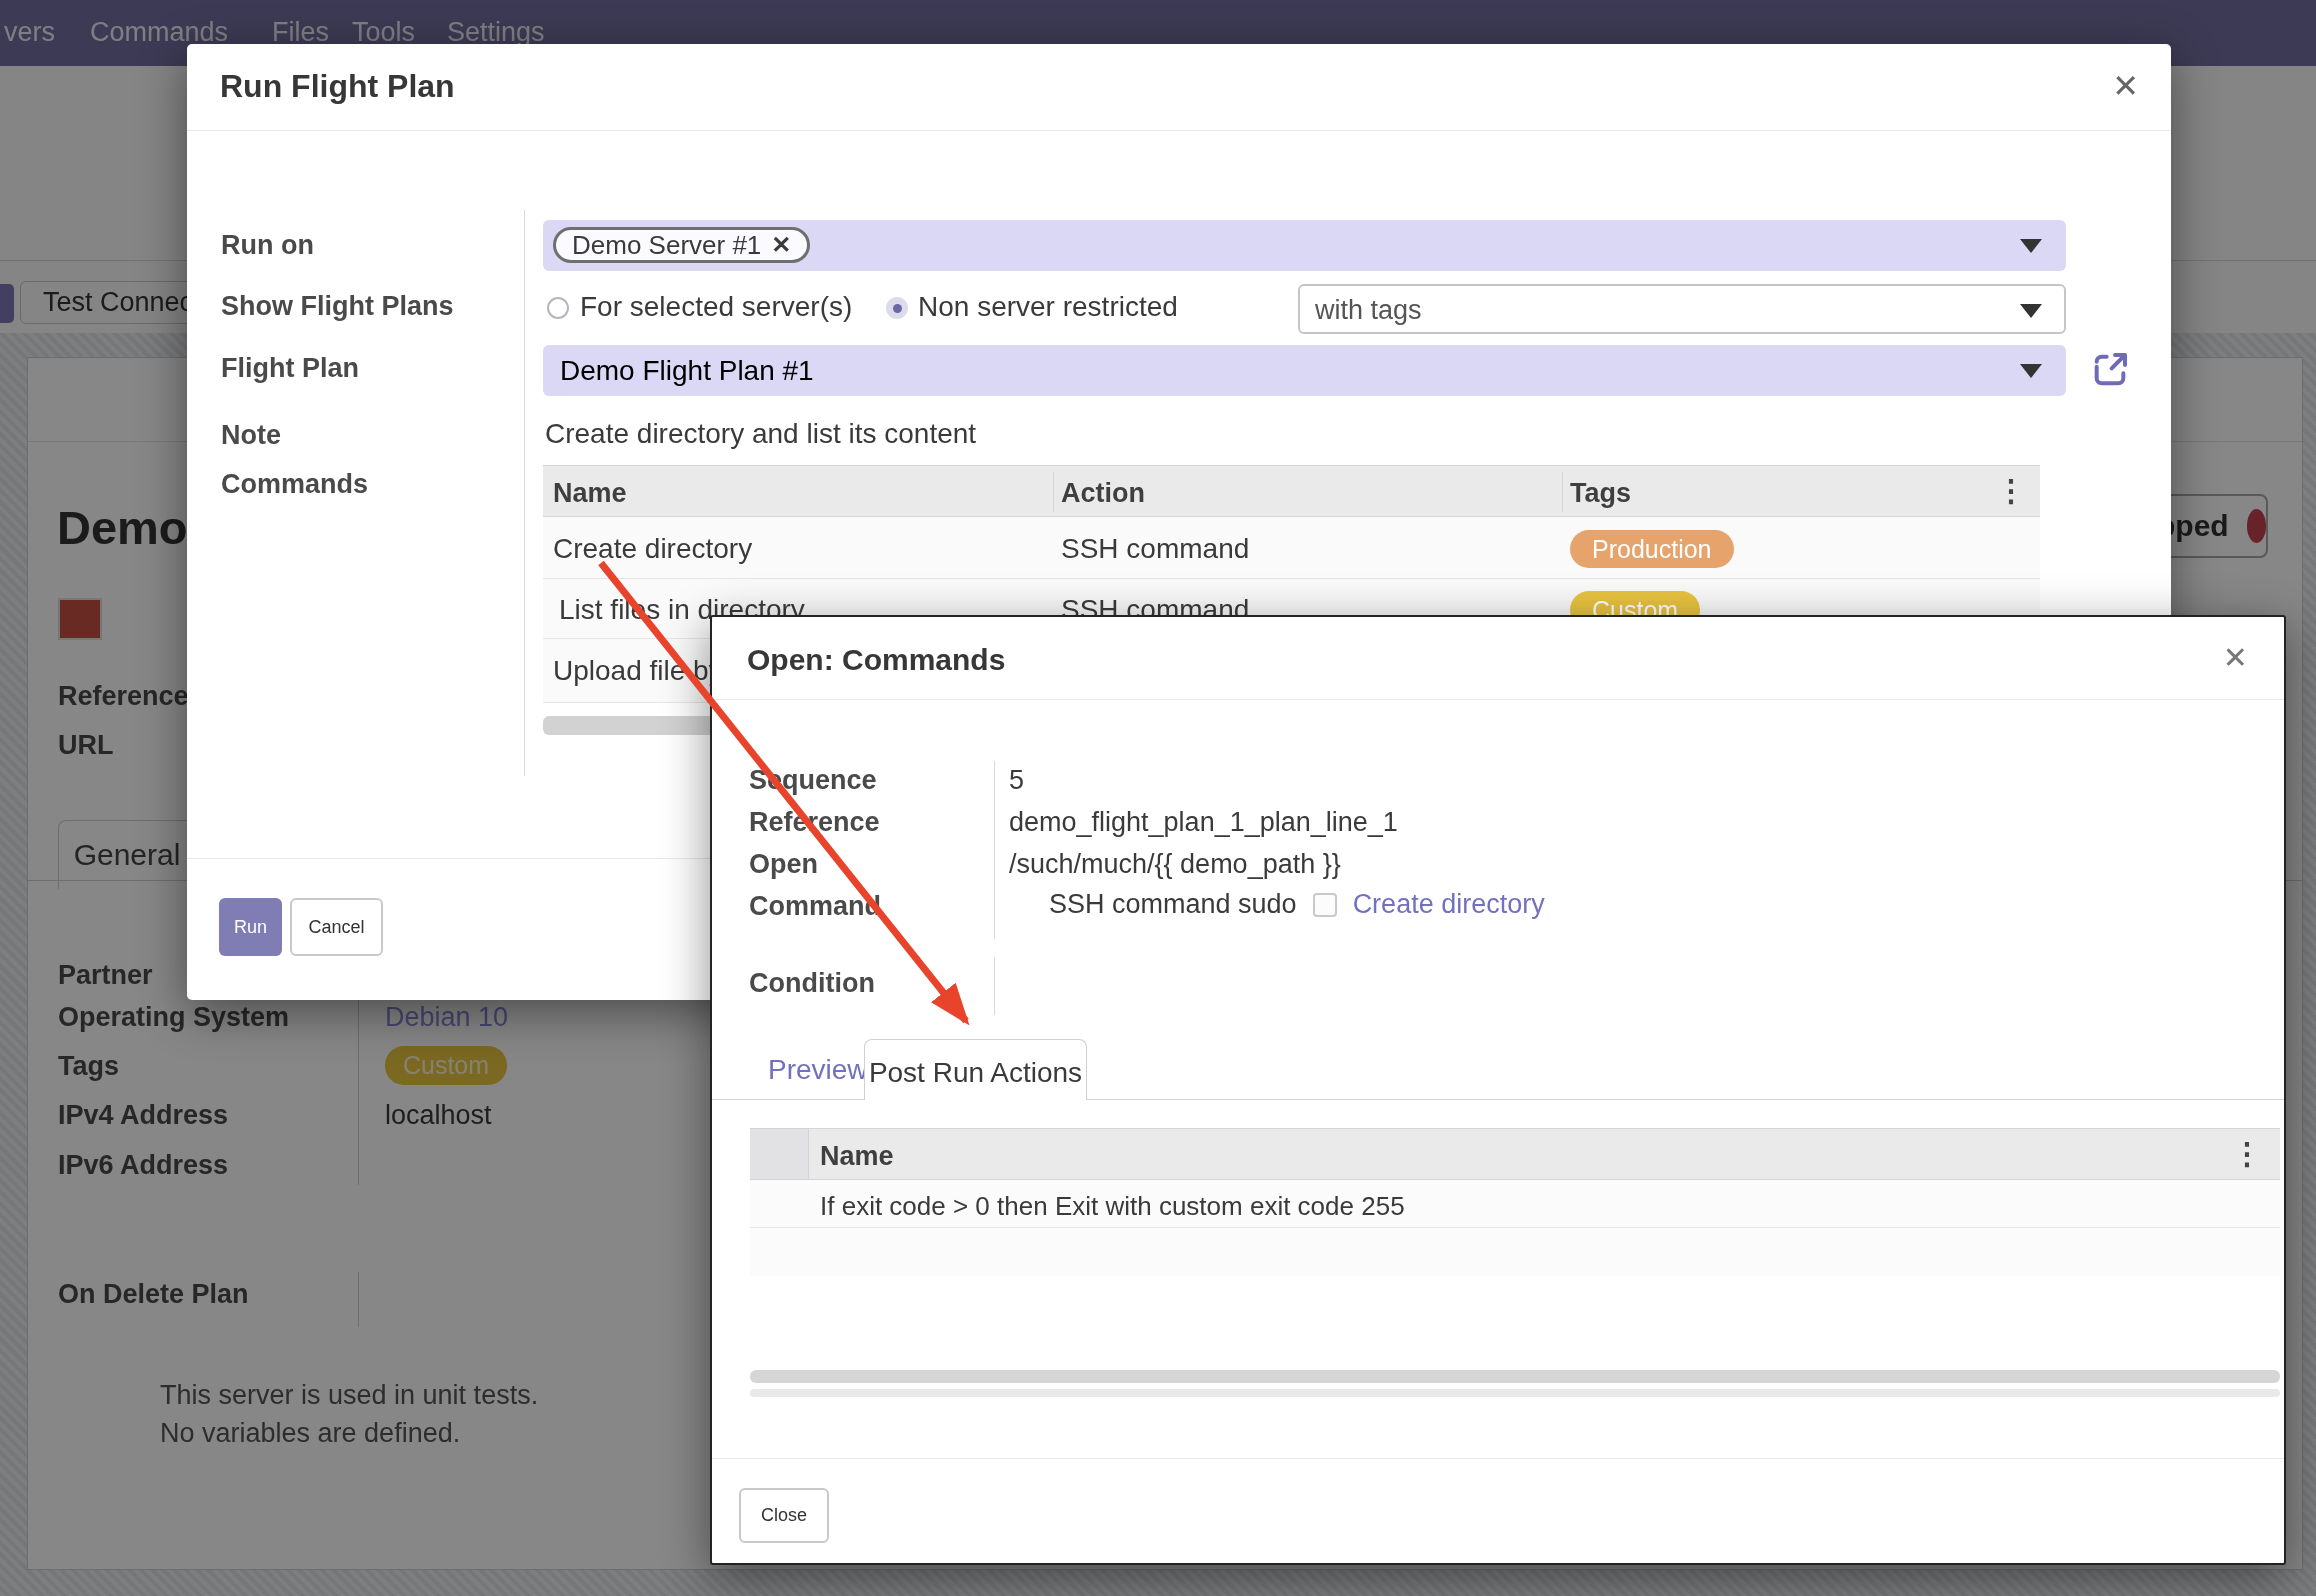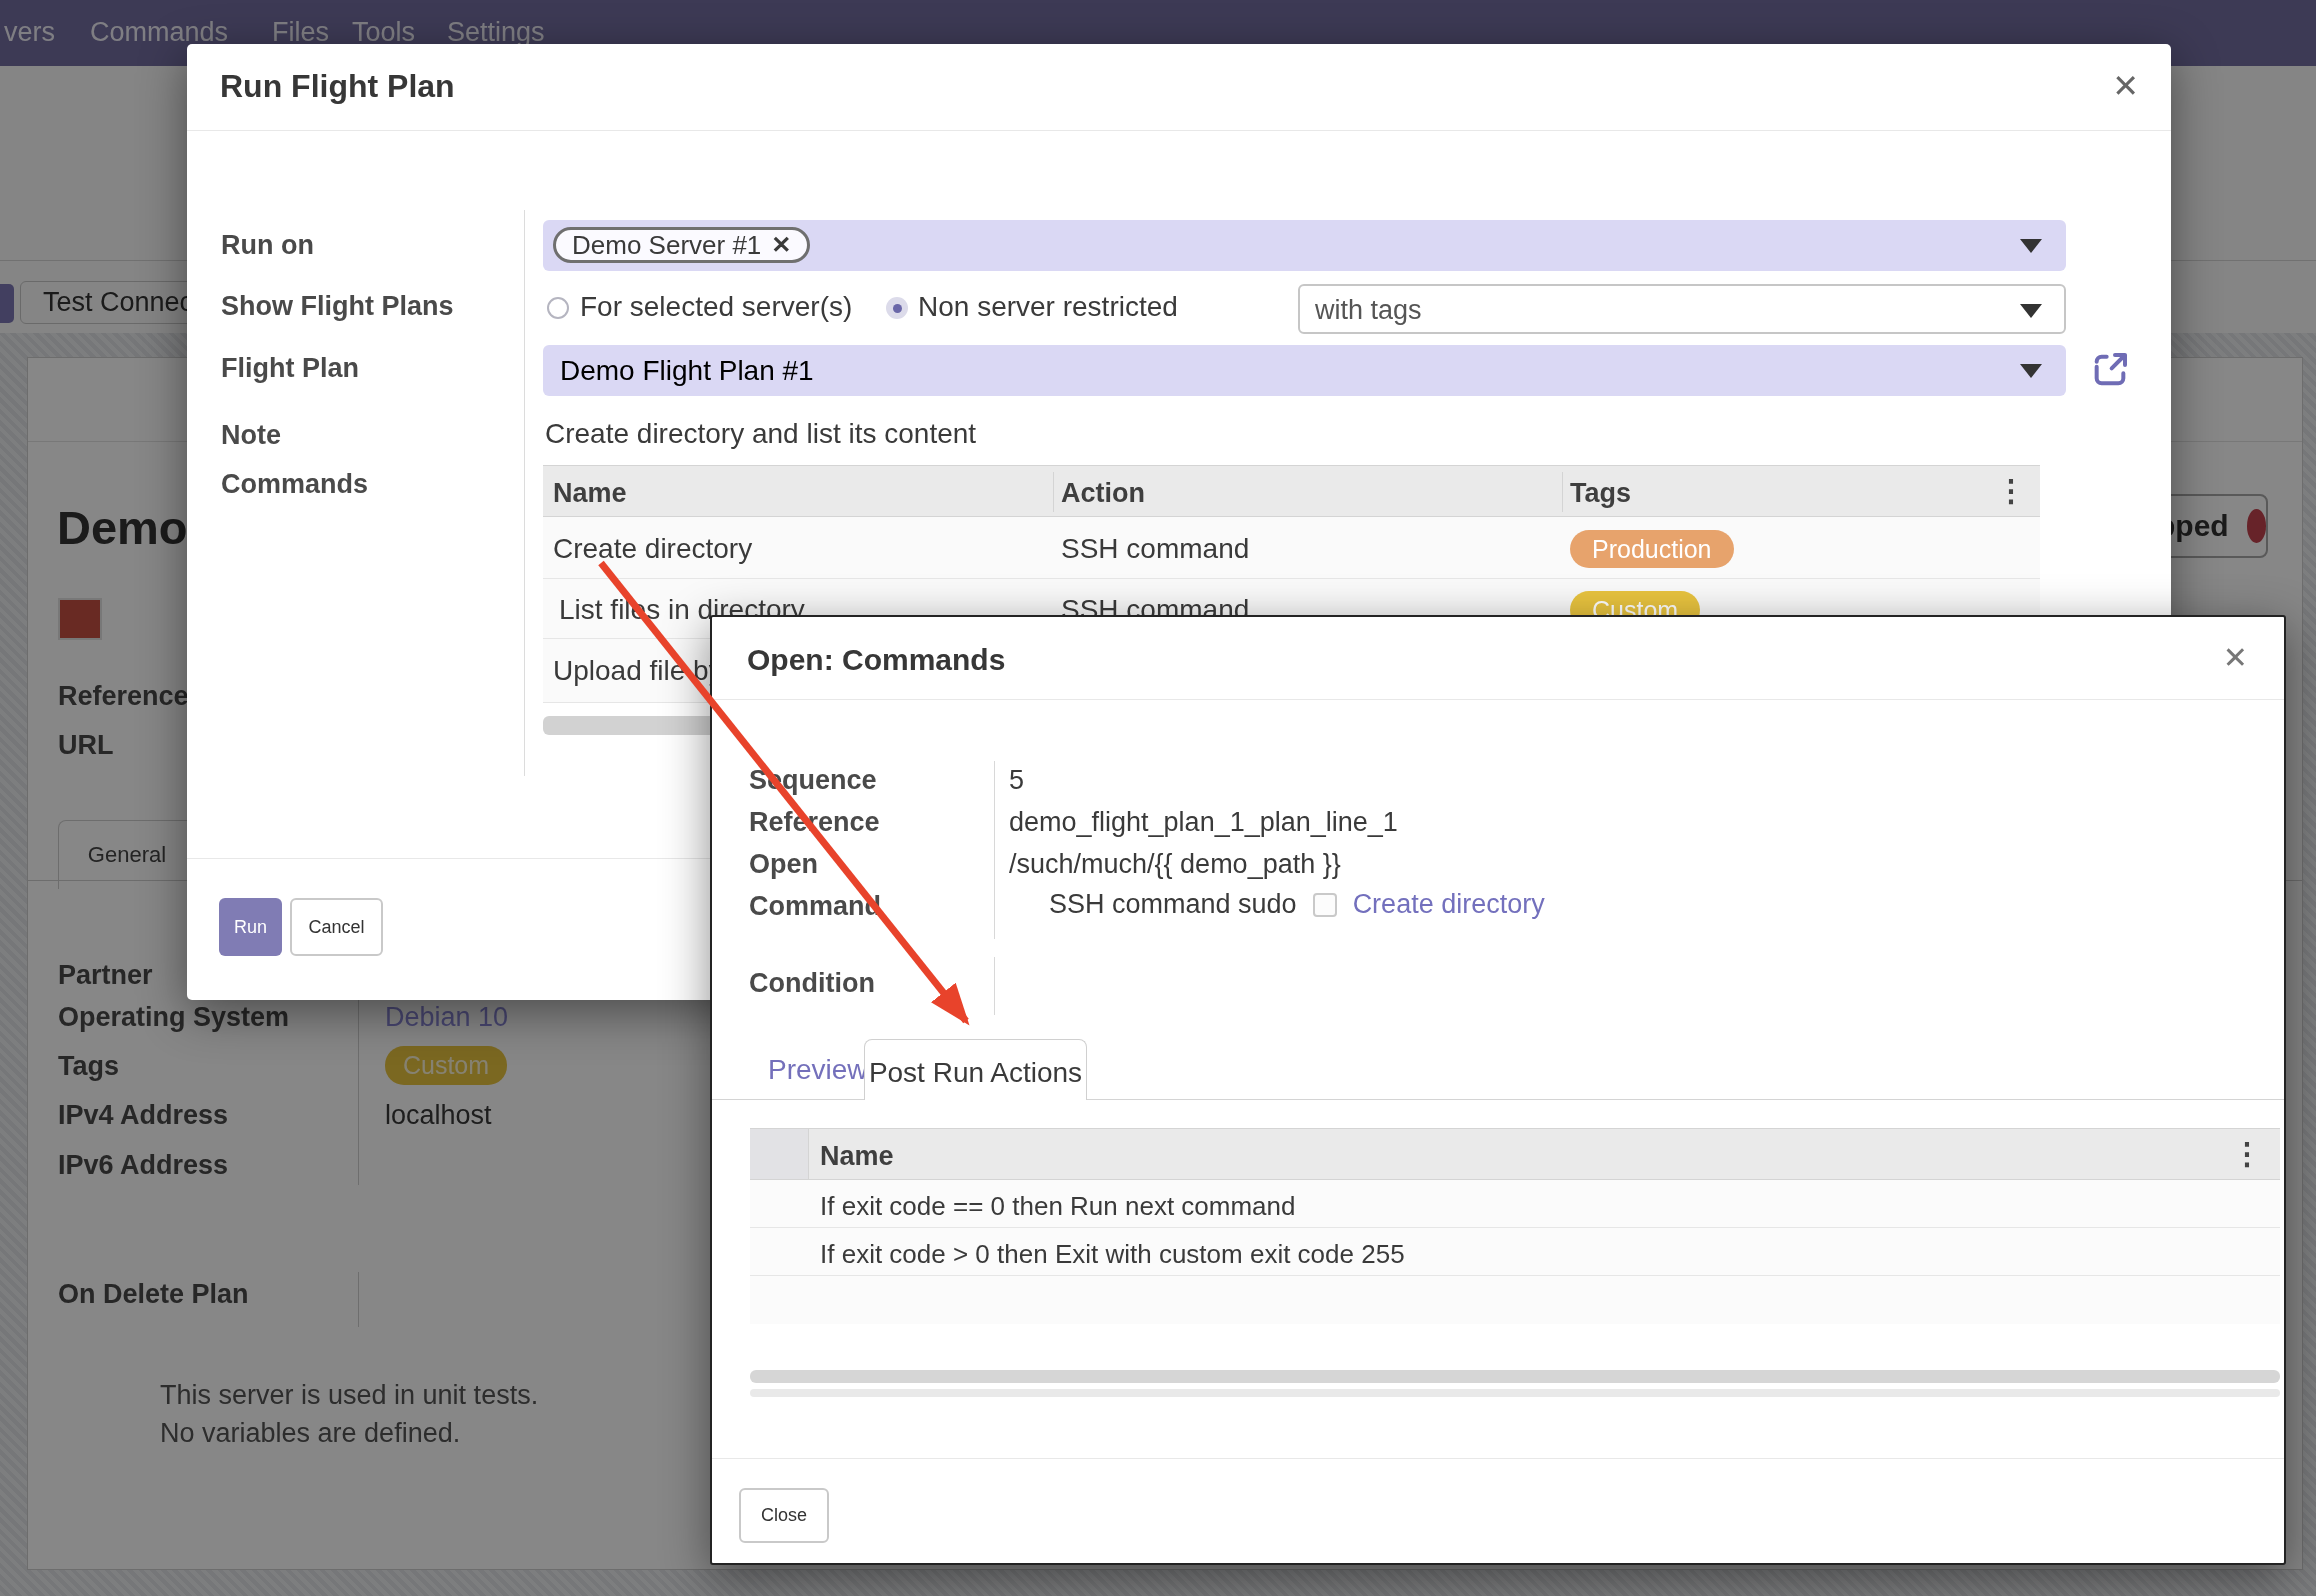--- a/index.html
+++ b/index.html
@@ -74,21 +74,21 @@
     <span style="font-size:30px;font-weight:700;color:#333;">pped</span>
     <span style="width:34px;height:34px;border-radius:50%;background:#c2424e;"></span>
   </div>
 
   <div class="abs" style="left:57px;top:500px;font-size:47px;font-weight:700;color:#333;">Demo</div>
   <div class="abs" style="left:58px;top:598px;width:40px;height:38px;background:#c75043;border:2px solid #e3e3e3;"></div>
 
   <div class="abs lbl" style="left:58px;top:681px;">Reference</div>
   <div class="abs lbl" style="left:58px;top:730px;">URL</div>
 
-  <div class="abs" style="left:58px;top:820px;width:138px;height:69px;border:1px solid #cfcfcf;border-bottom:none;border-radius:8px 8px 0 0;background:#fff;box-sizing:border-box;display:flex;align-items:center;justify-content:center;font-size:22px;color:#444;">General</div>
+  <div class="abs" style="left:58px;top:820px;width:138px;height:69px;border:1px solid #cfcfcf;border-bottom:none;border-radius:8px 8px 0 0;background:#fff;box-sizing:border-box;display:flex;align-items:center;justify-content:center;font-size:30px;color:#444;">General</div>
   <div class="abs hline" style="left:28px;top:880px;width:2274px;background:#cfcfcf;"></div>
 
   <div class="abs lbl" style="left:58px;top:960px;">Partner</div>
   <div class="abs lbl" style="left:58px;top:1002px;">Operating System</div>
   <div class="abs lbl" style="left:58px;top:1051px;">Tags</div>
   <div class="abs lbl" style="left:58px;top:1100px;">IPv4 Address</div>
   <div class="abs lbl" style="left:58px;top:1150px;">IPv6 Address</div>
   <div class="abs lbl" style="left:58px;top:1279px;">On Delete Plan</div>
   <div class="abs vline" style="left:358px;top:958px;height:227px;background:#d0d0d0;"></div>
   <div class="abs vline" style="left:358px;top:1272px;height:55px;background:#d0d0d0;"></div>
@@ -201,23 +201,20 @@
     <div class="abs" style="left:56px;top:437px;font-size:28px;color:#7470bb;">Preview</div>
     <div class="abs tab-active" style="left:152px;top:422px;width:223px;height:61px;">Post Run Actions</div>
 
     <div class="abs" style="left:38px;top:511px;width:1530px;">
       <div class="thead" style="position:relative;height:52px;">
         <div class="abs" style="left:0;top:0;width:58px;height:50px;background:#e2e2e5;border-right:1px solid #d4d4d4;"></div>
         <span class="abs lbl" style="left:70px;top:12px;color:#3f3f3f;">Name</span>
         <span class="abs dots" style="right:18px;top:10px;">⋮</span>
       </div>
       <div class="trow" style="position:relative;height:48px;background:#fbfbfb;">
-        <span class="abs val" style="left:70px;top:11px;font-size:26px;">If exit code == 0 then Run next command</span>
-      </div>
-      <div class="trow" style="position:relative;height:48px;background:#fbfbfb;">
         <span class="abs val" style="left:70px;top:11px;font-size:26px;">If exit code &gt; 0 then Exit with custom exit code 255</span>
       </div>
       <div class="trow" style="position:relative;height:48px;background:#fbfbfb;border-bottom:none;"></div>
     </div>
     <div class="abs scrollbar" style="left:38px;top:753px;width:1530px;height:13px;background:#d6d6d6;"></div>
     <div class="abs scrollbar" style="left:38px;top:772px;width:1530px;height:8px;background:#e9e9e9;"></div>
 
     <div class="abs hline" style="left:0;top:841px;width:1572px;background:#e8e8e8;"></div>
     <div class="abs btn" style="left:27px;top:871px;width:90px;height:55px;">Close</div>
   </div>

